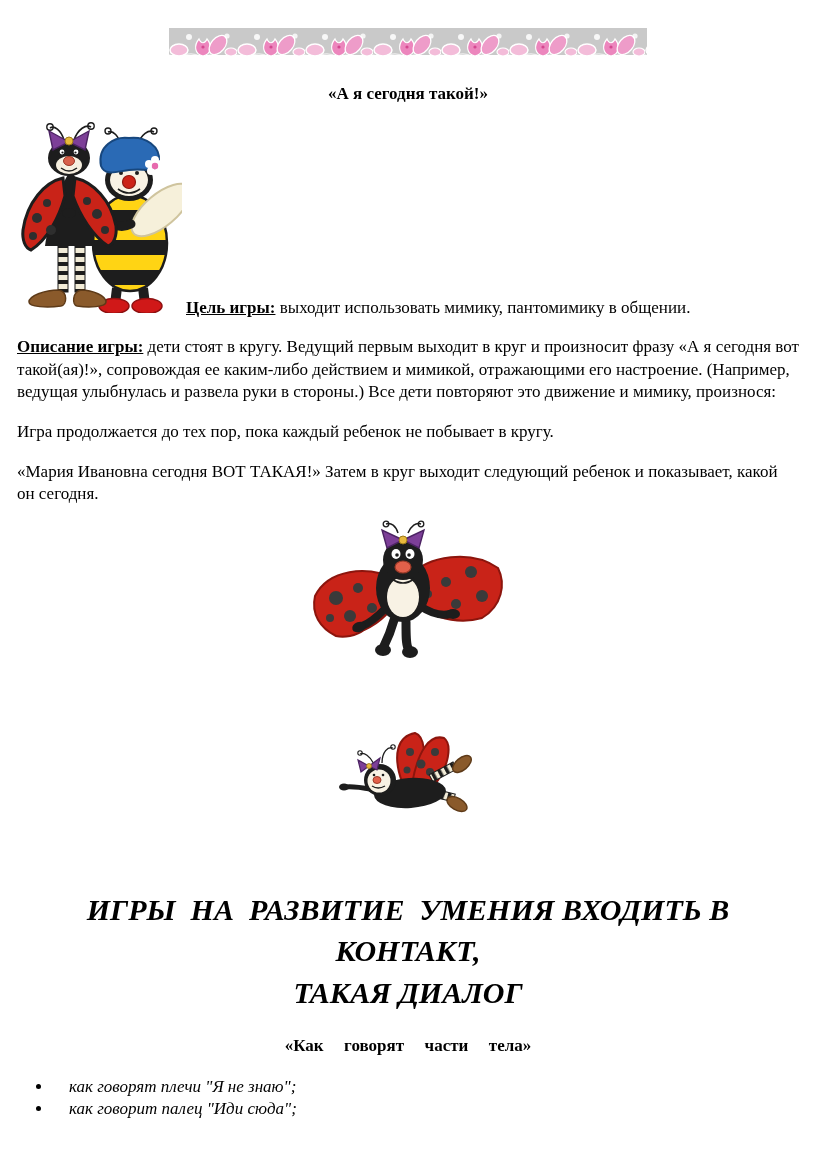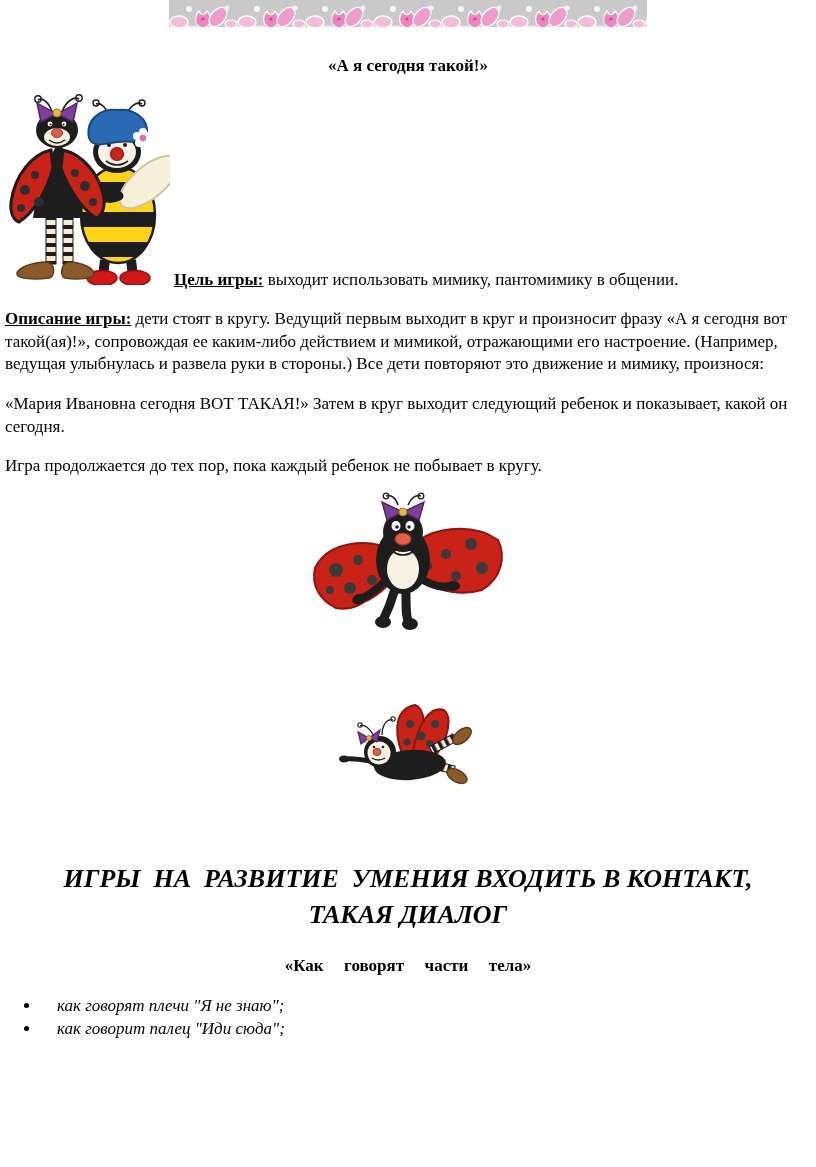--- a/index.html
+++ b/index.html
@@ -6,21 +6,21 @@
   html, body { margin: 0; padding: 0; }
   body {
     width: 816px; height: 1167px;
     background: #ffffff;
     color: #000000;
     font-family: "Liberation Serif", "DejaVu Serif", serif;
     font-size: 17px;
     line-height: 1.33;
     overflow: hidden;
   }
-  .page { padding: 0 5px; }
+  .page { padding: 0 17px; margin-top: 28px; }
 
   .border-strip-wrap { width: 478px; margin: 0 auto; font-size: 0; }
 
   .doc-title {
     text-align: center;
     font-weight: bold;
     margin-top: 22px;
   }
 
   .p-goal { margin: 12px 0 0 0; }
@@ -31,21 +31,21 @@
   b.lead { font-weight: bold; text-decoration: underline; }
 
   .center-img { text-align: center; font-size: 0; }
   .center-img.fly   { margin-top: 14px; }
   .center-img.rest  { margin-top: 70px; }
 
   h1.big-heading {
     text-align: center;
     font-style: italic;
     font-weight: bold;
-    font-size: 26px;
+    font-size: 30px;
     line-height: 1.38;
     margin: 64px 0 0 0;
     white-space: pre-wrap;
   }
   .sub-heading {
     font-weight: bold;
     margin-top: 22px;
     word-spacing: 6px;
     white-space: pre-wrap;
     text-align: center;
@@ -165,23 +165,23 @@
             <circle cx="58.5" cy="34.5" r="1.1" fill="#1d1d1d"></circle>
         <path d="M52,24 L32,13 L36,32 Z" fill="#7d3f98" stroke="#4c2363" stroke-width="1.4"></path>
         <path d="M52,24 L72,13 L68,32 Z" fill="#7d3f98" stroke="#4c2363" stroke-width="1.4"></path>
         <circle cx="52" cy="23" r="4" fill="#e8b93c" stroke="#9c7a18" stroke-width="1"></circle>
       </g>
     </svg></span><b class="lead">Цель игры:</b><span> выходит использовать мимику, пантомимику в общении.</span>
   </p>
 
   <p class="body-para"><b class="lead">Описание игры:</b><span> дети стоят в кругу. Ведущий первым выходит в круг и произносит фразу «А я сегодня вот такой(ая)!», сопровождая ее каким-либо действием и мимикой, отражающими его настроение. (Например, ведущая улыбнулась и развела руки в стороны.) Все дети повторяют это движение и мимику, произнося:</span></p>
 
+  <p class="body-para">Игра продолжается до тех пор, пока каждый ребенок не побывает в кругу.</p>
+
   <p class="body-para">«Мария Ивановна сегодня ВОТ ТАКАЯ!» Затем в круг выходит следующий ребенок и показывает, какой он сегодня.</p>
-
-  <p class="body-para">Игра продолжается до тех пор, пока каждый ребенок не побывает в кругу.</p>
 
   <div class="center-img fly">
     <svg width="205" height="140" viewBox="0 0 205 140">
       <path d="M92,60 C60,44 22,50 9,76 C5,94 14,108 30,116 C38,118 50,116 58,110 C76,102 88,88 93,76 Z" fill="#c92318" stroke="#8c150d" stroke-width="2"></path>
       <path d="M102,58 C122,34 166,30 192,48 C200,64 196,86 176,98 C148,106 114,94 101,76 Z" fill="#c92318" stroke="#8c150d" stroke-width="2"></path>
       <circle cx="30" cy="78" r="7" fill="#3a3a3a"></circle>
         <circle cx="52" cy="68" r="5" fill="#3a3a3a"></circle>
       <circle cx="44" cy="96" r="6" fill="#3a3a3a"></circle>
         <circle cx="24" cy="98" r="4" fill="#3a3a3a"></circle>
       <circle cx="66" cy="88" r="5" fill="#3a3a3a"></circle>

